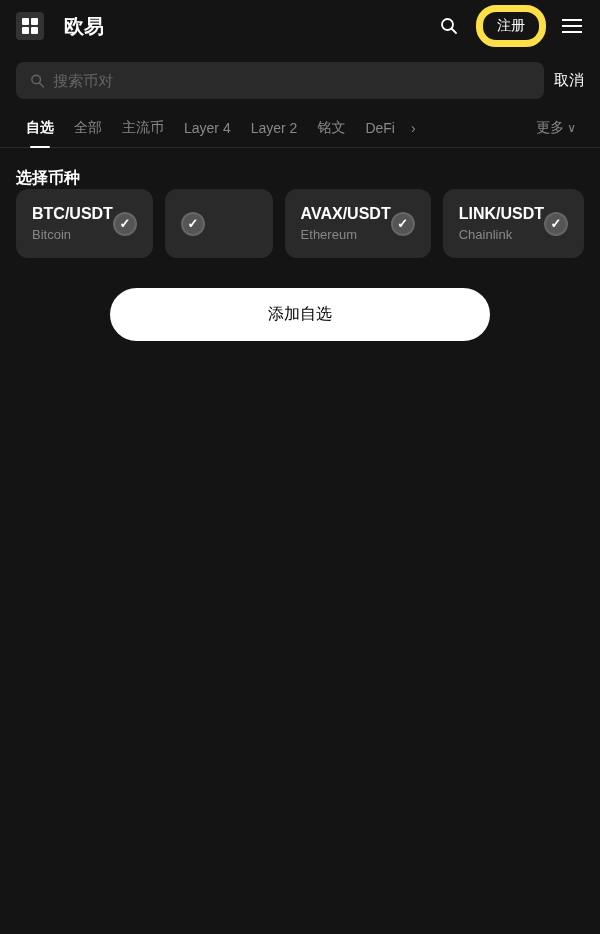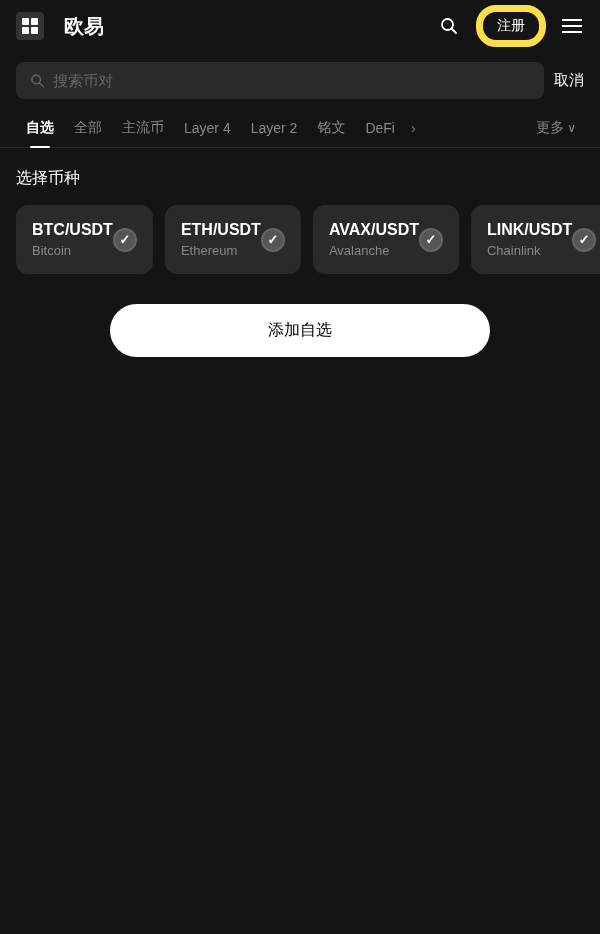--- a/index.html
+++ b/index.html
@@ -182,23 +182,22 @@
       margin-left: auto;
     }
 
     
     .content {
       padding: 20px 16px;
     }
 
     .section-title {
       font-size: 16px;
-      font-weight: 400;
-      color: #ffffff;
-      margin-bottom: 16px;
+      font-weight: 700;
+      color: #ffffff;
     }
 
     .coins-grid {
       display: grid;
       grid-template-columns: 1fr 1fr 1fr 1fr;
       gap: 12px;
       margin-bottom: 30px;
     }
 
     .coin-card {
@@ -334,31 +333,27 @@
 
     <div class="coin-card">
       <div class="coin-info">
         <span class="coin-pair">BTC/USDT</span>
         <span class="coin-name">Bitcoin</span>
       </div>
       <div class="check-icon checked"></div>
     </div>
 
     <div class="coin-card">
-      <div class="coin-info">
-        <span class="coin-pair">ETH/USDT</span>
-        <span class="coin-name">Ethereum</span>
-      </div>
       <div class="check-icon checked"></div>
     </div>
 
     <div class="coin-card">
       <div class="coin-info">
         <span class="coin-pair">AVAX/USDT</span>
-        <span class="coin-name">Avalanche</span>
+        <span class="coin-name">Ethereum</span>
       </div>
       <div class="check-icon checked"></div>
     </div>
 
     <div class="coin-card">
       <div class="coin-info">
         <span class="coin-pair">LINK/USDT</span>
         <span class="coin-name">Chainlink</span>
       </div>
       <div class="check-icon checked"></div>

